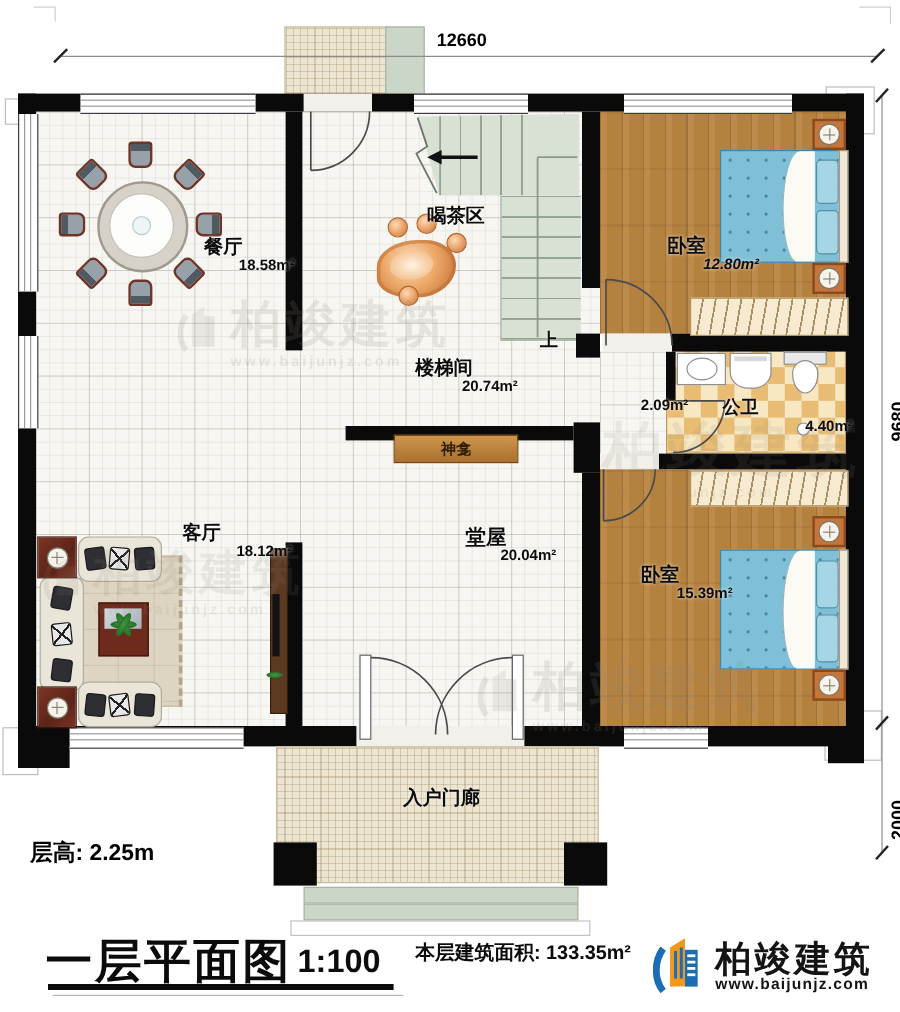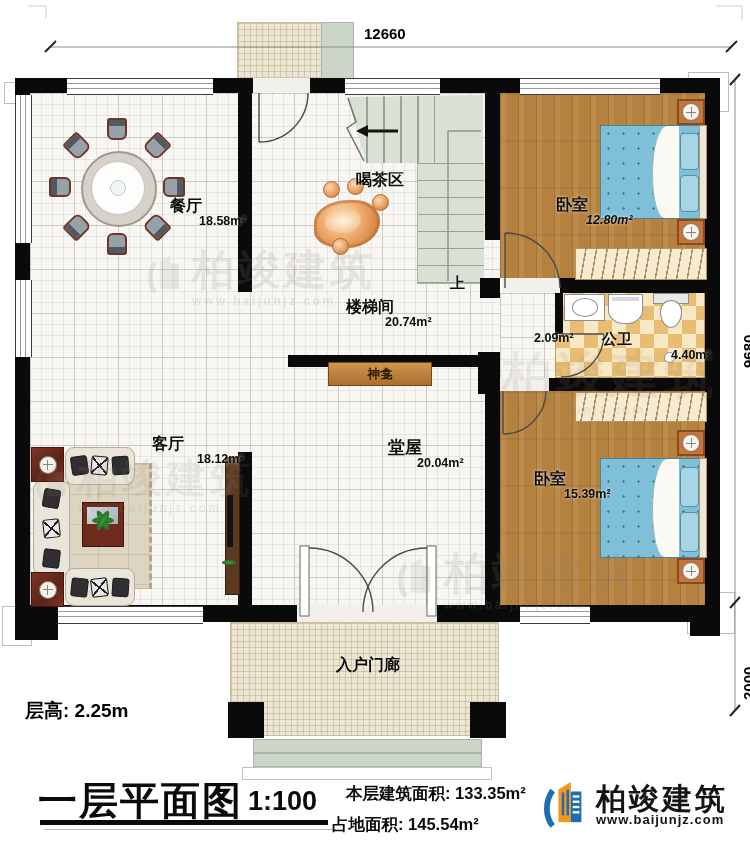--- a/index.html
+++ b/index.html
@@ -385,24 +385,20 @@
   </div>
 
   <div class="tb-title" style="left:38px;top:774px;">一层平面图</div>
   <div class="tb-line" style="left:40px;top:820px;width:288px;height:5px;"></div>
   <div class="tb-thin" style="left:44px;top:829px;width:292px;height:1px;"></div>
   <div class="tb-scale" style="left:248px;top:786px;">1:100</div>
   <div class="tb-area" style="left:332px;top:783px;margin-left:14px;">
     <span>本层建筑面积:</span>
     <span>133.35m²</span>
   </div>
-  <div class="tb-area" style="left:332px;top:814px;">
-    <span>占地面积:</span>
-    <span>145.54m²</span>
-  </div>
 
   <svg class="abs" style="left:544px;top:776px;" width="46" height="54" viewBox="0 0 48 54">
     <path d="M9,51 C1,41 1,25 9,14" stroke="#1d6db5" stroke-width="6" fill="none"></path>
     <polygon points="15,47 15,13 28,5 28,47" fill="#f2991d"></polygon>
     <rect x="28" y="15" width="11" height="32" fill="#1d6db5"></rect>
     <rect x="30" y="19" width="7" height="2.4" fill="#fff"></rect>
       <rect x="30" y="24.5" width="7" height="2.4" fill="#fff"></rect>
     <rect x="30" y="30" width="7" height="2.4" fill="#fff"></rect>
       <rect x="30" y="35.5" width="7" height="2.4" fill="#fff"></rect>
     <rect x="18.5" y="16" width="2.6" height="24" fill="#1d6db5"></rect>

